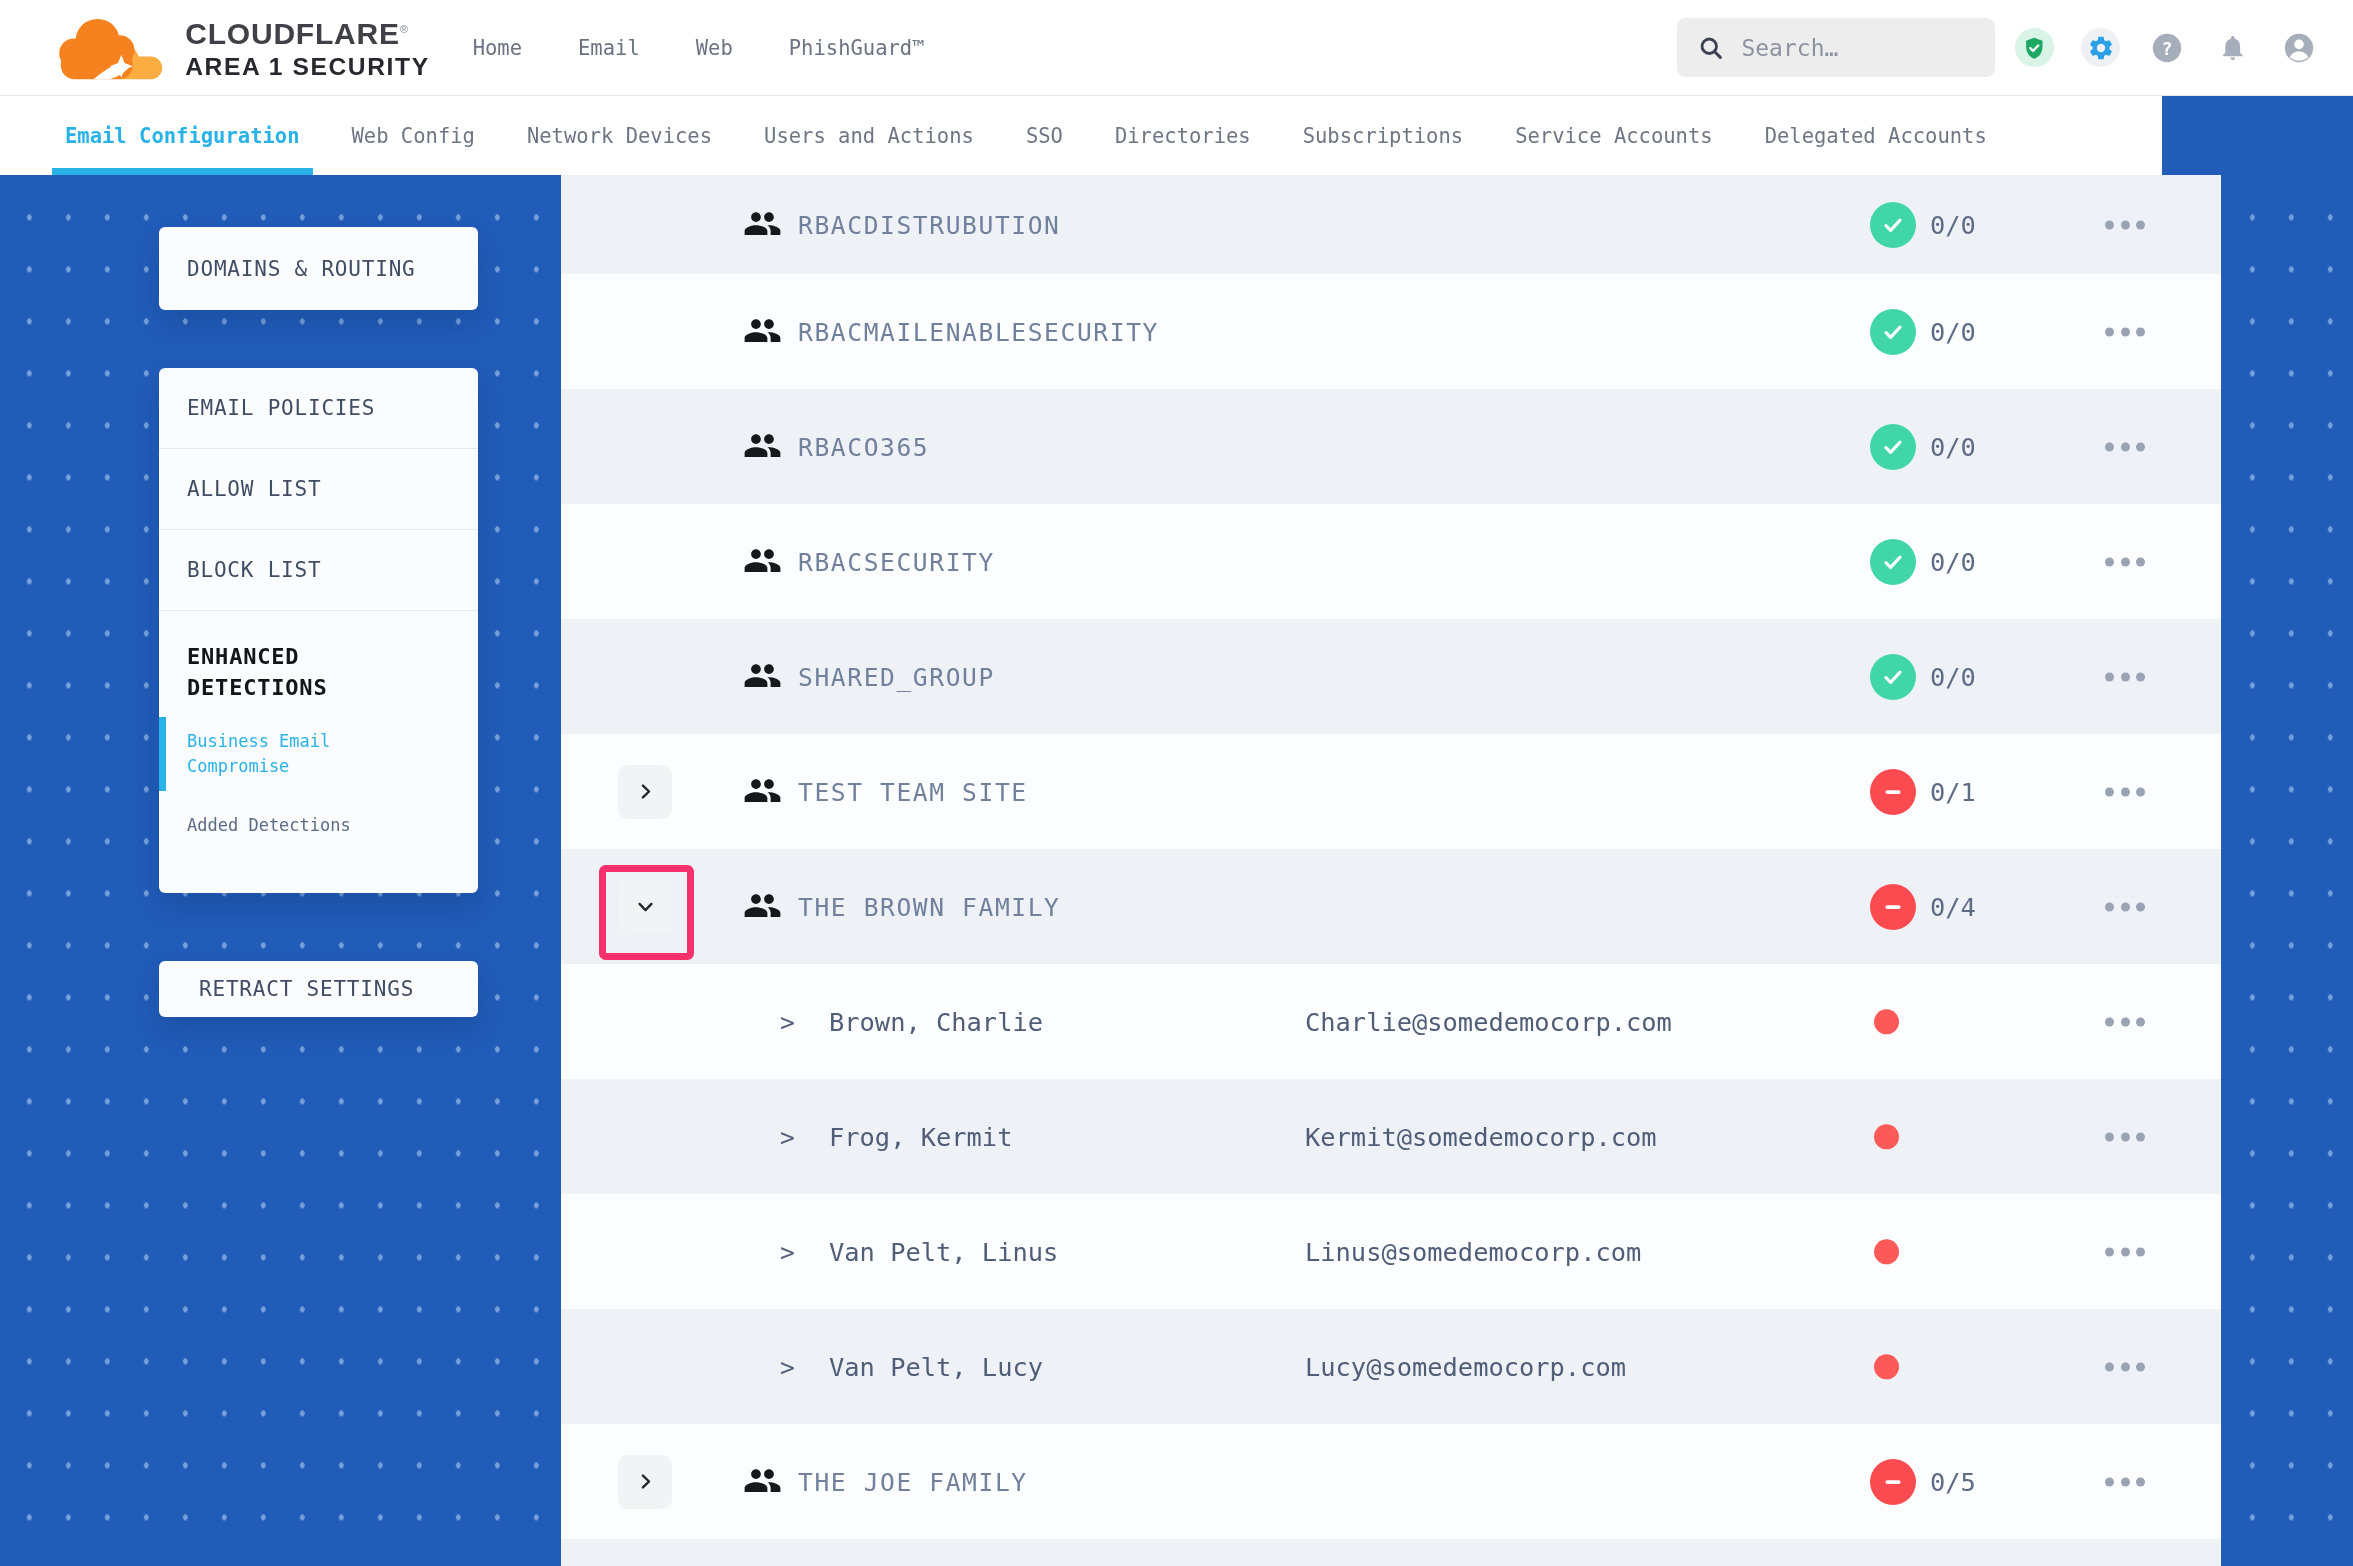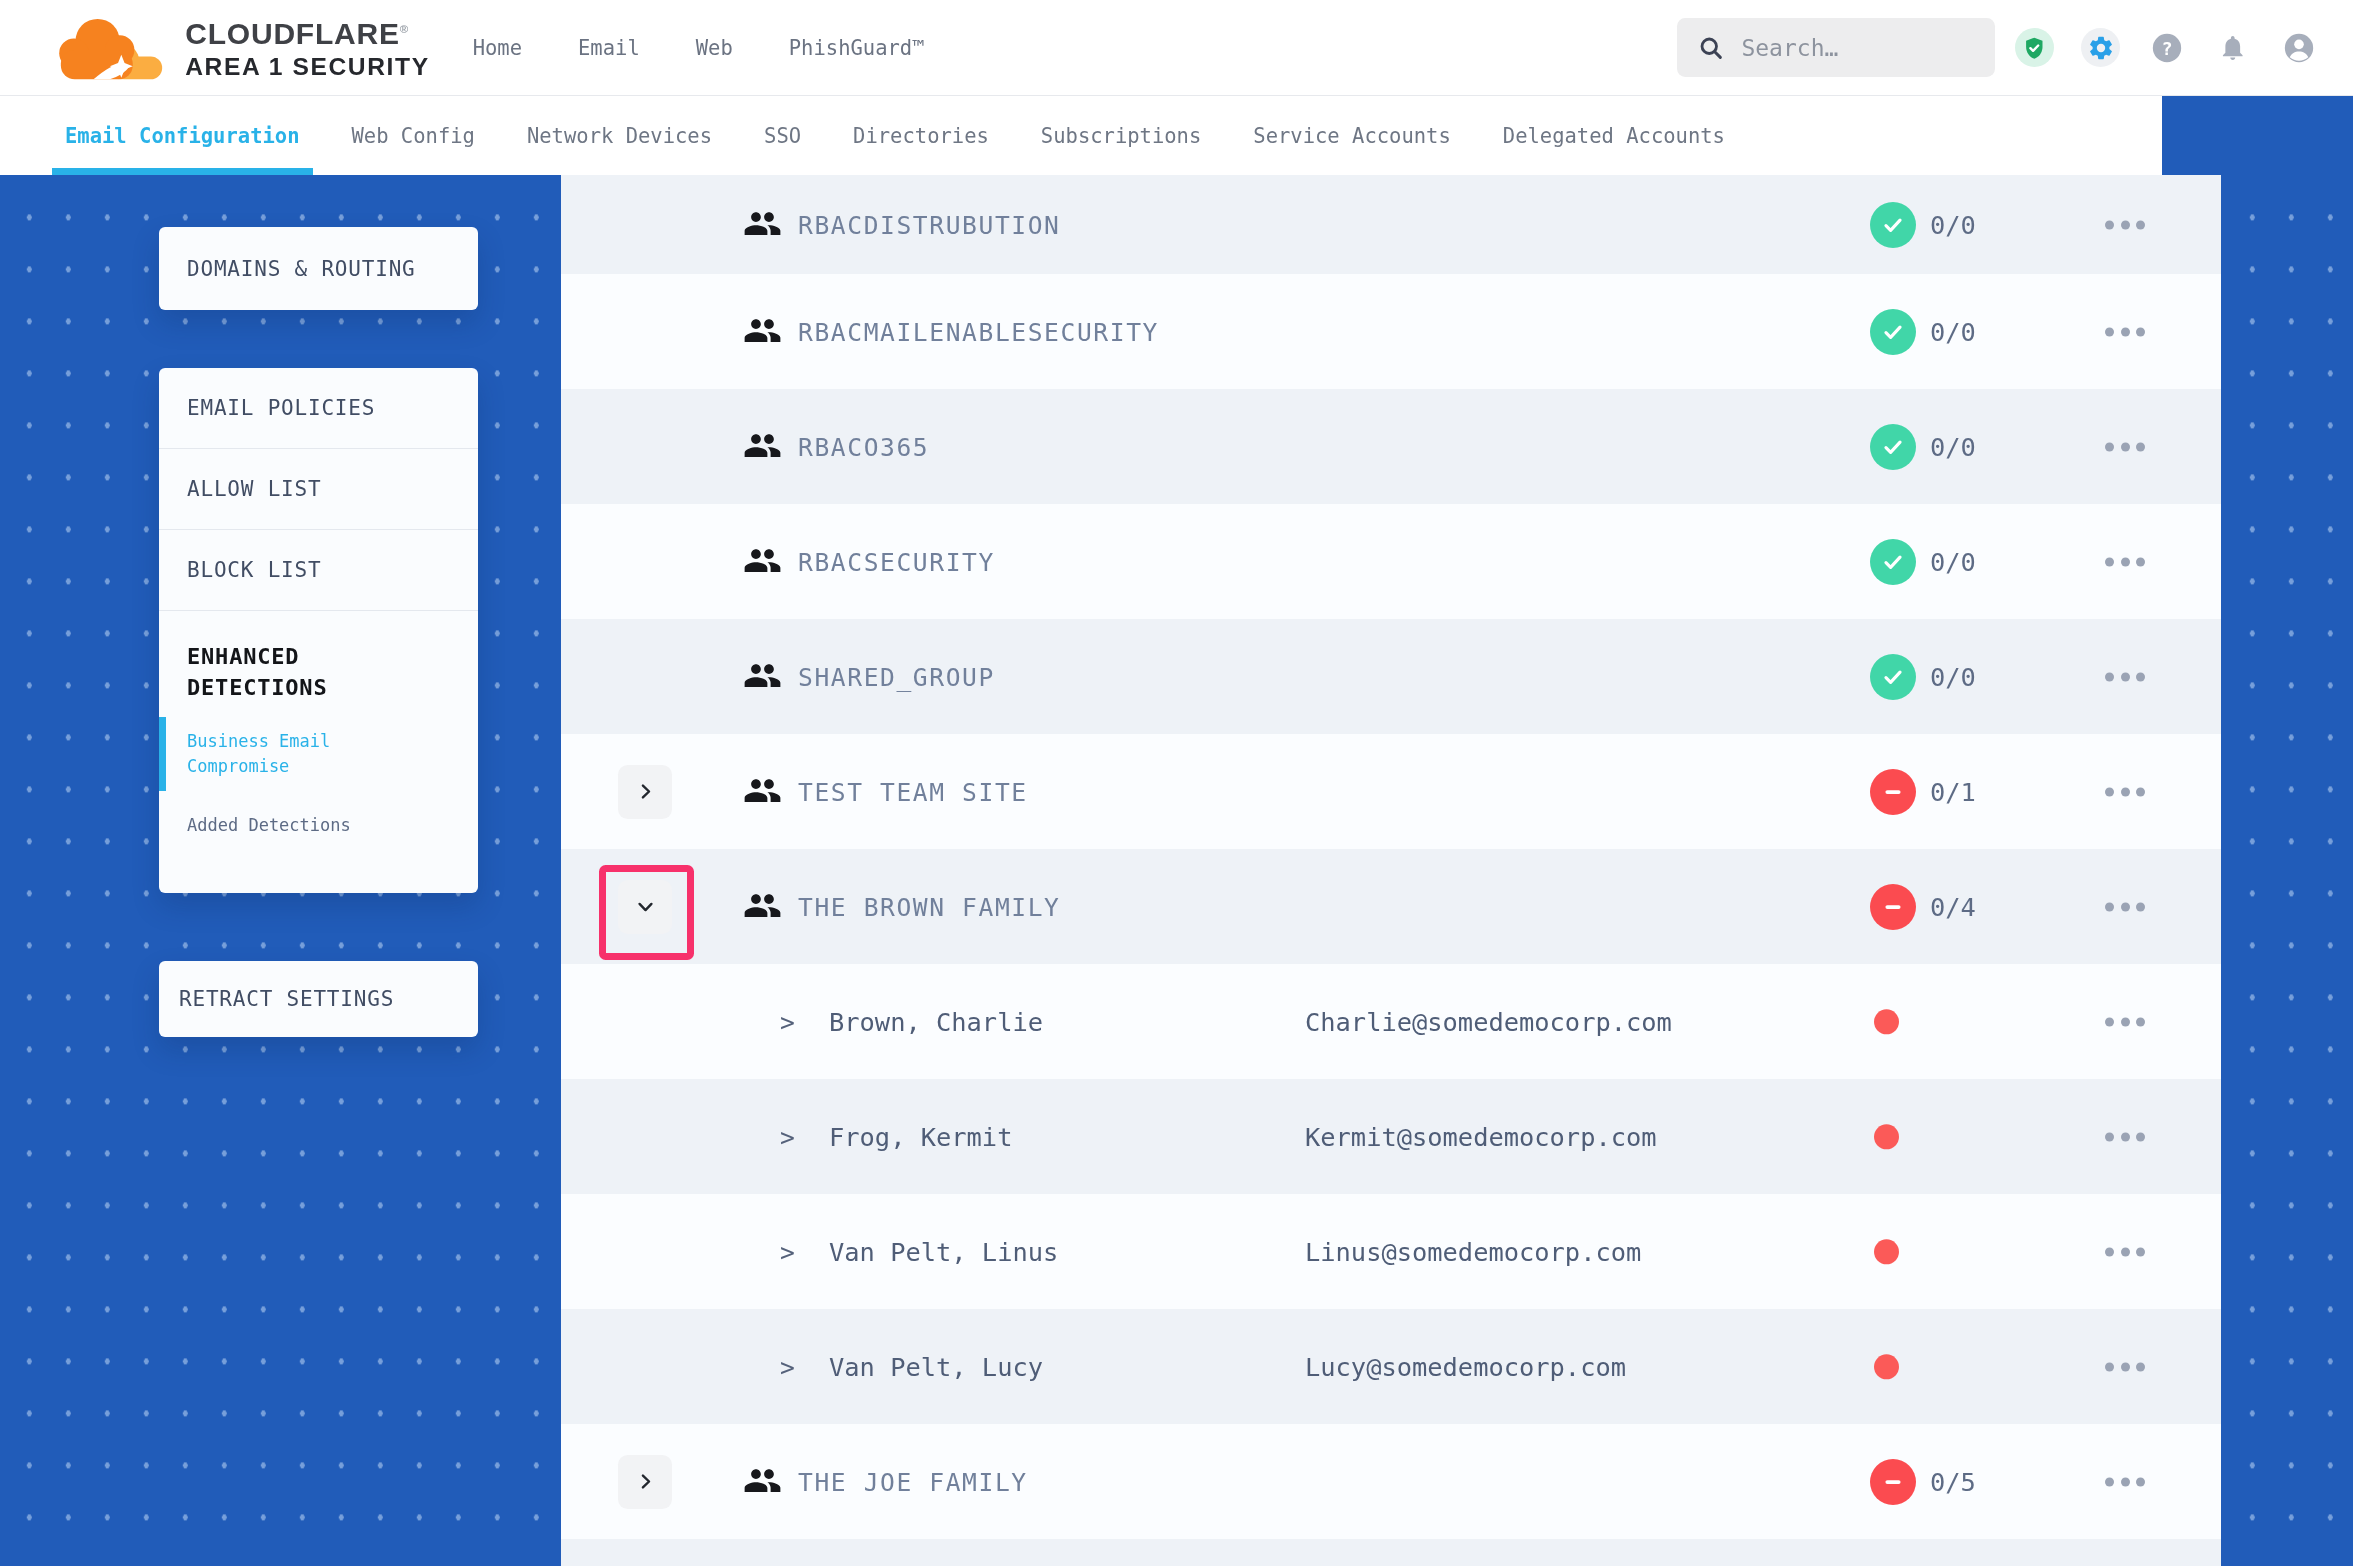--- a/index.html
+++ b/index.html
@@ -39,21 +39,21 @@
   
   .stage { position:absolute; top:175px; left:0; right:0; bottom:0; background-color:#215cb9;
            background-image:radial-gradient(rgba(190,215,245,.55) 2.1px, transparent 2.4px);
            background-size:39px 52px; background-position:9.8px 16.4px; }
 
   
   .card { position:absolute; left:159px; width:319px; background:#fafcfe; border-radius:6px;
           box-shadow:0 13px 28px rgba(10,35,80,.20); color:#414d64; font-size:21px; }
   .card1 { top:52px; height:83px; display:flex; align-items:center; padding-left:28px; letter-spacing:0.8px; }
   .card2 { top:193px; padding-bottom:38px; }
-  .card3 { top:786px; height:76px; display:flex; align-items:center; padding-left:20px; letter-spacing:0.8px; }
+  .card3 { top:786px; height:56px; display:flex; align-items:center; padding-left:40px; letter-spacing:0.8px; }
   .nav-item { padding:28px 24.6px 28px 28px; letter-spacing:0.8px; cursor:pointer; }
   .nav-item.bordered { border-bottom:1.6px solid #e4e8ee; }
   .nav-head { padding:29.5px 66px 8.2px 28px; color:#131519; font-weight:bold; font-size:22px; line-height:1.45; letter-spacing:0.8px; }
   .nav-sub { position:relative; padding:16.4px 38px 16.4px 28px; font-size:17px; line-height:1.5; cursor:pointer; }
   .nav-sub.active { color:#29b2e8; }
   .nav-sub.active::before { content:""; position:absolute; left:0; top:4.9px; bottom:4.9px; width:6.6px; background:#29b2e8; }
   .nav-sub.muted { color:#5d6b85; }
 
   
   .panel { position:absolute; left:529px; top:0; width:1660px; bottom:0; background:#eef2f7; overflow:hidden;margin-left:32px; }
@@ -147,20 +147,21 @@
           <path d="M5.5 18.6c1.1-2.8 3.6-4.2 6.5-4.2s5.4 1.4 6.5 4.2a10 10 0 0 1-13 0z" fill="#ffffff"></path>
         </svg>
     </div>
   </div>
 </div>
 
 <div class="tabs">
   <a class="tab active">Email Configuration</a>
   <a class="tab">Web Config</a>
   <a class="tab">Network Devices</a>
+  <a class="tab">Users and Actions</a>
   <a class="tab">SSO</a>
   <a class="tab">Directories</a>
   <a class="tab">Subscriptions</a>
   <a class="tab">Service Accounts</a>
   <a class="tab">Delegated Accounts</a>
 </div>
 
 <div class="stage">
 
   <div class="panel">

